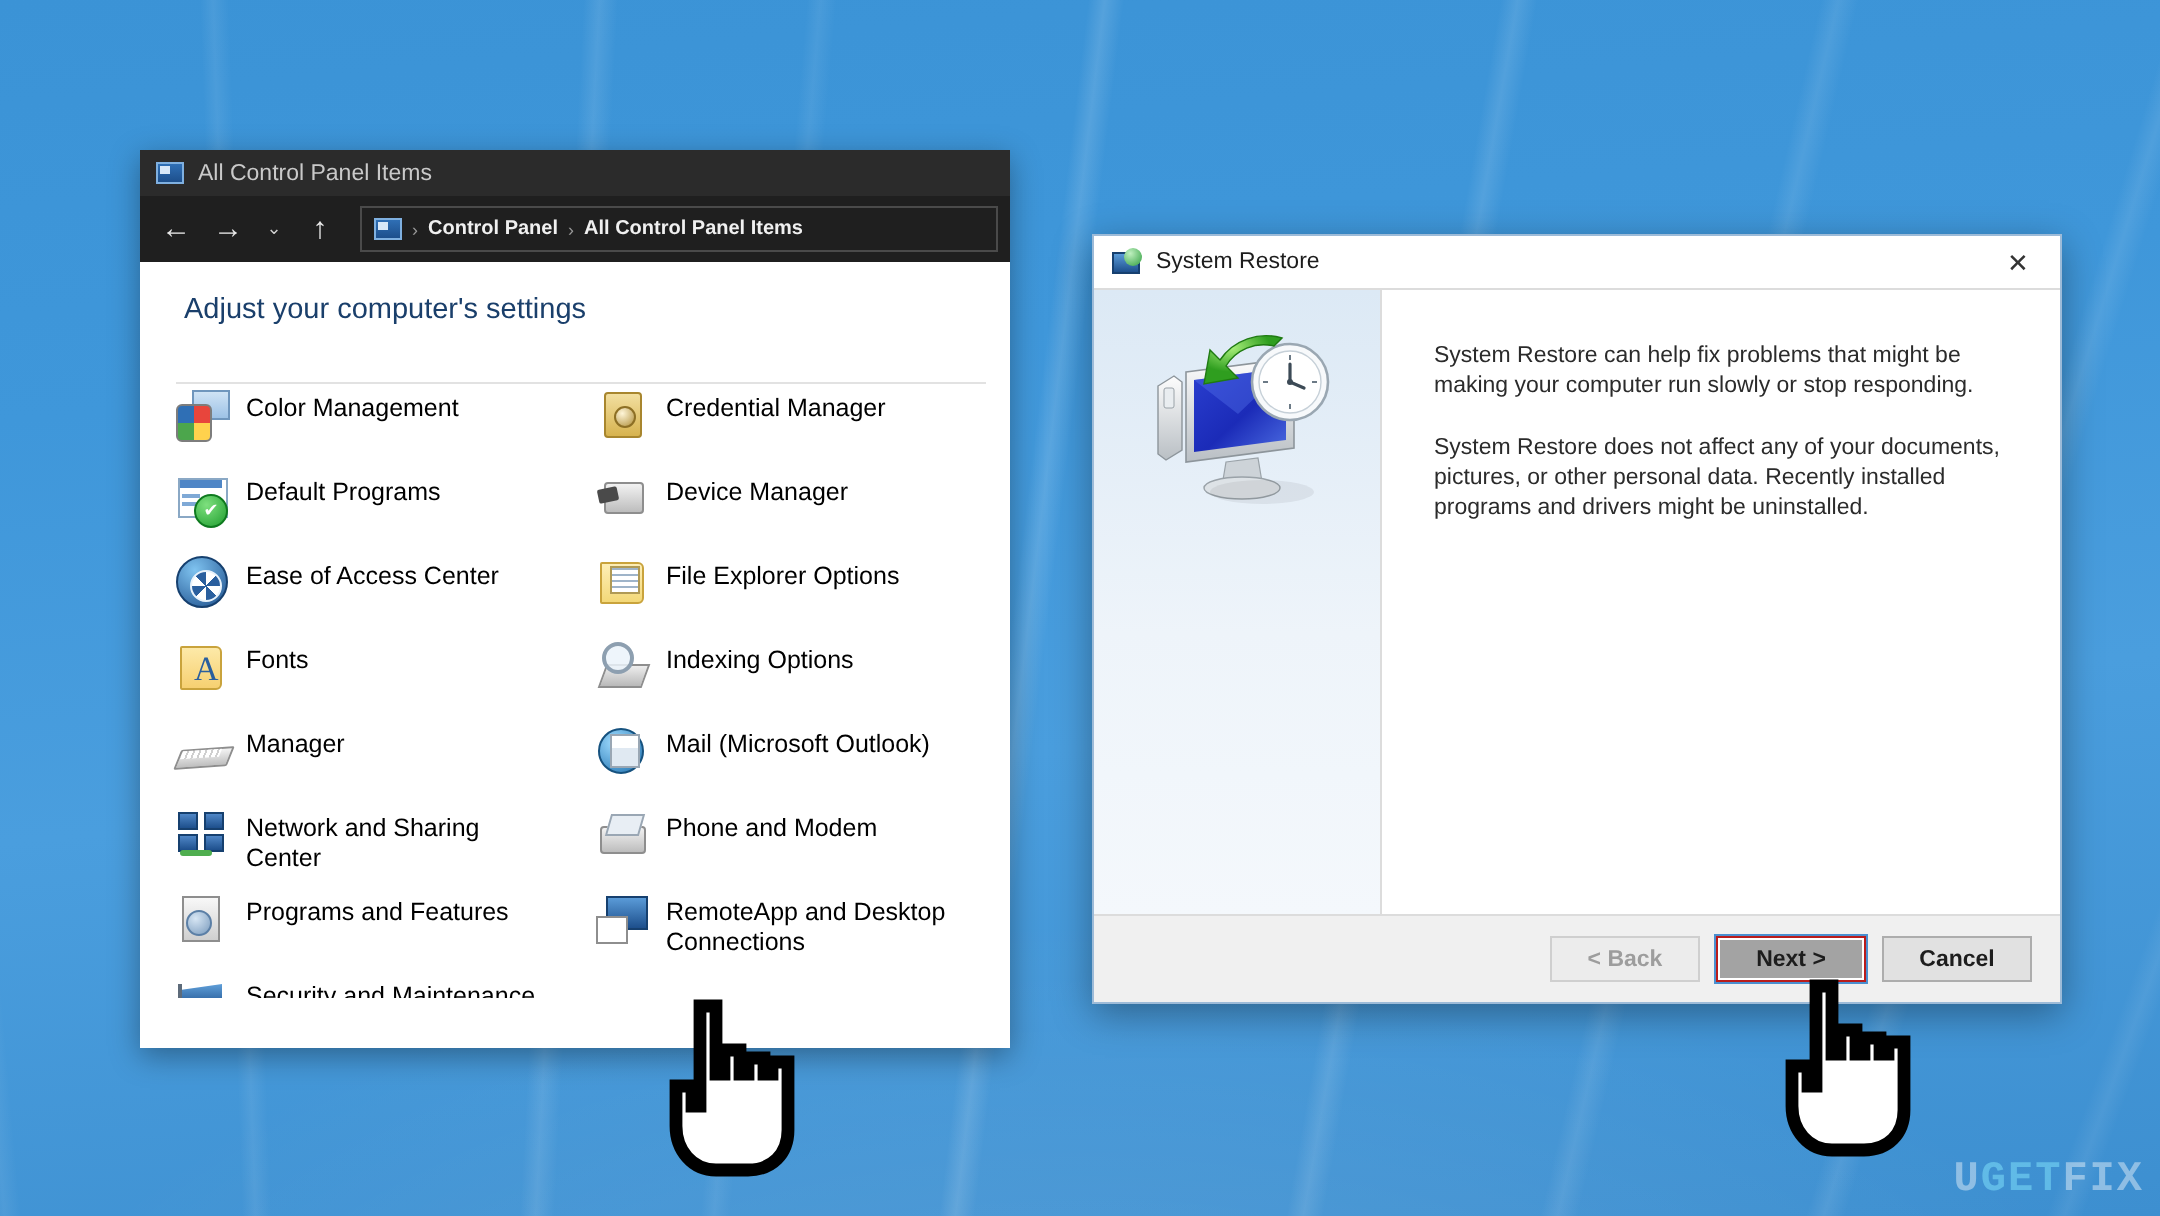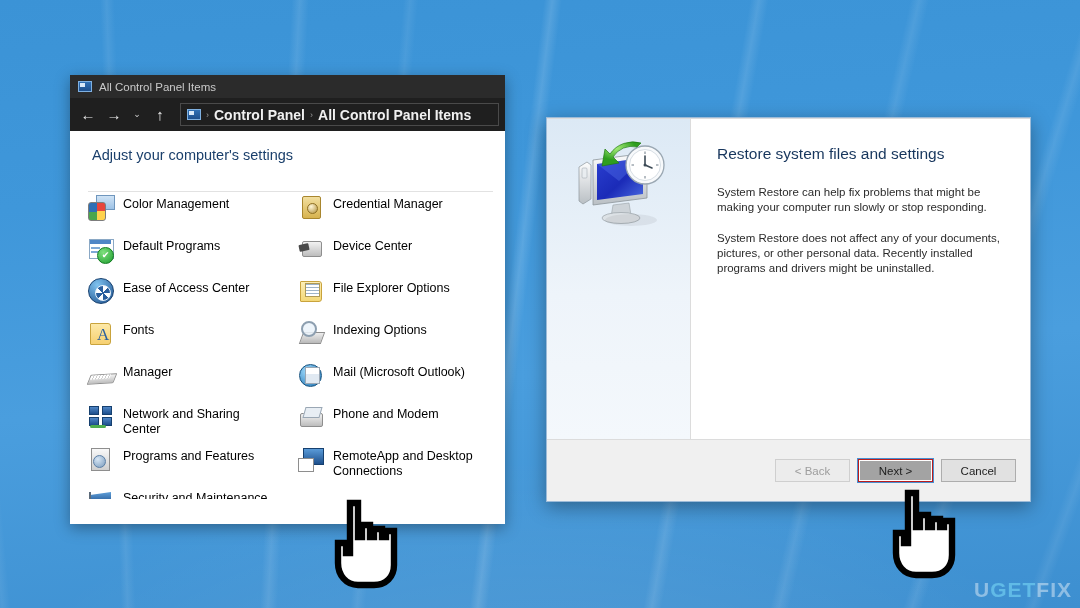--- a/index.html
+++ b/index.html
@@ -40,21 +40,21 @@
     left: -5%; bottom: -30%;
     width: 110%; height: 55%;
     background: radial-gradient(ellipse at 50% 100%, rgba(255,255,255,0.14) 0%, rgba(255,255,255,0) 70%);
     pointer-events: none;
   }
 
   
   #watermark {
     position: absolute;
     right: 8px; bottom: 6px;
-    font-family: Liberation Sans, sans-serif;
+    font-family: Liberation Mono, monospace;
     font-size: 21px;
     font-weight: 700;
     letter-spacing: 1px;
     color: rgba(255,255,255,0.42);
     user-select: none;
   }
   #watermark .accent { color: rgba(120,215,245,0.60); }
 
   
   #cp-window {
@@ -99,21 +99,21 @@
     margin-left: 6px;
     border: 1px solid #4a4a4a;
     background: #1f1f1f;
     display: flex;
     align-items: center;
     padding: 0 6px;
     gap: 5px;
   }
   #cp-breadcrumb .crumb {
     color: #f0f0f0;
-    font-size: 14px;
+    font-size: 10px;
     font-weight: 600;
   }
   #cp-breadcrumb .sep { color: #9a9a9a; font-size: 9px; }
   .cp-mini-icon {
     width: 14px; height: 11px;
     background: linear-gradient(#2f6fb5, #1d4f8c);
     border: 1px solid #7fb0e0;
     position: relative;
     flex: none;
   }
@@ -309,29 +309,30 @@
     margin-bottom: 22px;
   }
   .sr-para {
     font-size: 11.5px;
     color: #2b2b2b;
     line-height: 15px;
     margin-bottom: 16px;
     max-width: 300px;
   }
   #sr-footer {
-    height: 62px;
+    height: 44px;
     background: #f0f0f0;
     border-top: 1px solid #dcdcdc;
     display: flex;
     align-items: center;
     justify-content: flex-end;
     gap: 8px;
     padding-right: 14px;
     flex: none;
+    font-weight: bold;
   }
   .sr-btn {
     width: 75px; height: 23px;
     font-size: 11.5px;
     font-family: "Liberation Sans", sans-serif;
     background: #e1e1e1;
     border: 1px solid #adadad;
     color: #1d1d1d;
     display: flex; align-items: center; justify-content: center;
   }
@@ -403,21 +404,21 @@
 
           <div class="cp-item">
             <span class="cp-icon ic-default">
               <span class="bar"></span>
                 <span class="rows"></span>
             </span>
             <span class="label">Default Programs</span>
           </div>
           <div class="cp-item">
             <span class="cp-icon ic-device"></span>
-            <span class="label">Device Center</span>
+            <span class="label">Device Manager</span>
           </div>
 
           <div class="cp-item">
             <span class="cp-icon ic-ease"></span>
             <span class="label">Ease of Access Center</span>
           </div>
           <div class="cp-item">
             <span class="cp-icon ic-filexp"></span>
             <span class="label">File Explorer Options</span>
           </div>
@@ -467,20 +468,25 @@
             <span class="cp-icon ic-flag"></span>
             <span class="label">Security and Maintenance</span>
           </div>
         </div>
       </div>
     </div>
   </div>
 
   <div id="sr-dialog">
 
+    <div id="sr-titlebar">
+      <span class="sr-mini-icon"></span>
+      <span class="sr-title-text">System Restore</span>
+      <span id="sr-close">✕</span>
+    </div>
 
     <div id="sr-content">
 
       <div id="sr-sidepanel">
         <svg id="sr-artwork" viewBox="0 0 104 86">
           <defs>
             <linearGradient id="scr" x1="0" y1="0" x2="1" y2="1">
               <stop offset="0%" stop-color="#2a3fd0"></stop>
               <stop offset="55%" stop-color="#1b2bb8"></stop>
               <stop offset="100%" stop-color="#4a6ae0"></stop>
@@ -517,21 +523,20 @@
           </g>
           <line x1="76" y1="24" x2="76" y2="15" stroke="#3c4a56" stroke-width="1.6" stroke-linecap="round"></line>
           <line x1="76" y1="24" x2="83" y2="27" stroke="#3c4a56" stroke-width="1.6" stroke-linecap="round"></line>
           <circle cx="76" cy="24" r="1.5" fill="#3c4a56"></circle>
 
           <path d="M68 6 A22 22 0 0 0 44 16 L50 22 L33 25 L36 8 L41 13 A28 28 0 0 1 72 2 Z" fill="url(#arrowg)" stroke="#1f7a12" stroke-width="0.7"></path>
         </svg>
       </div>
 
       <div id="sr-main">
-        <div id="sr-heading">Restore system files and settings</div>
         <p class="sr-para">System Restore can help fix problems that might be making your computer run slowly or stop responding.</p>
         <p class="sr-para">System Restore does not affect any of your documents, pictures, or other personal data. Recently installed programs and drivers might be uninstalled.</p>
       </div>
     </div>
 
     <div id="sr-footer">
       <div class="sr-btn disabled">&lt; Back</div>
       <div class="sr-btn focused">Next &gt;</div>
       <div class="sr-btn">Cancel</div>
     </div>

